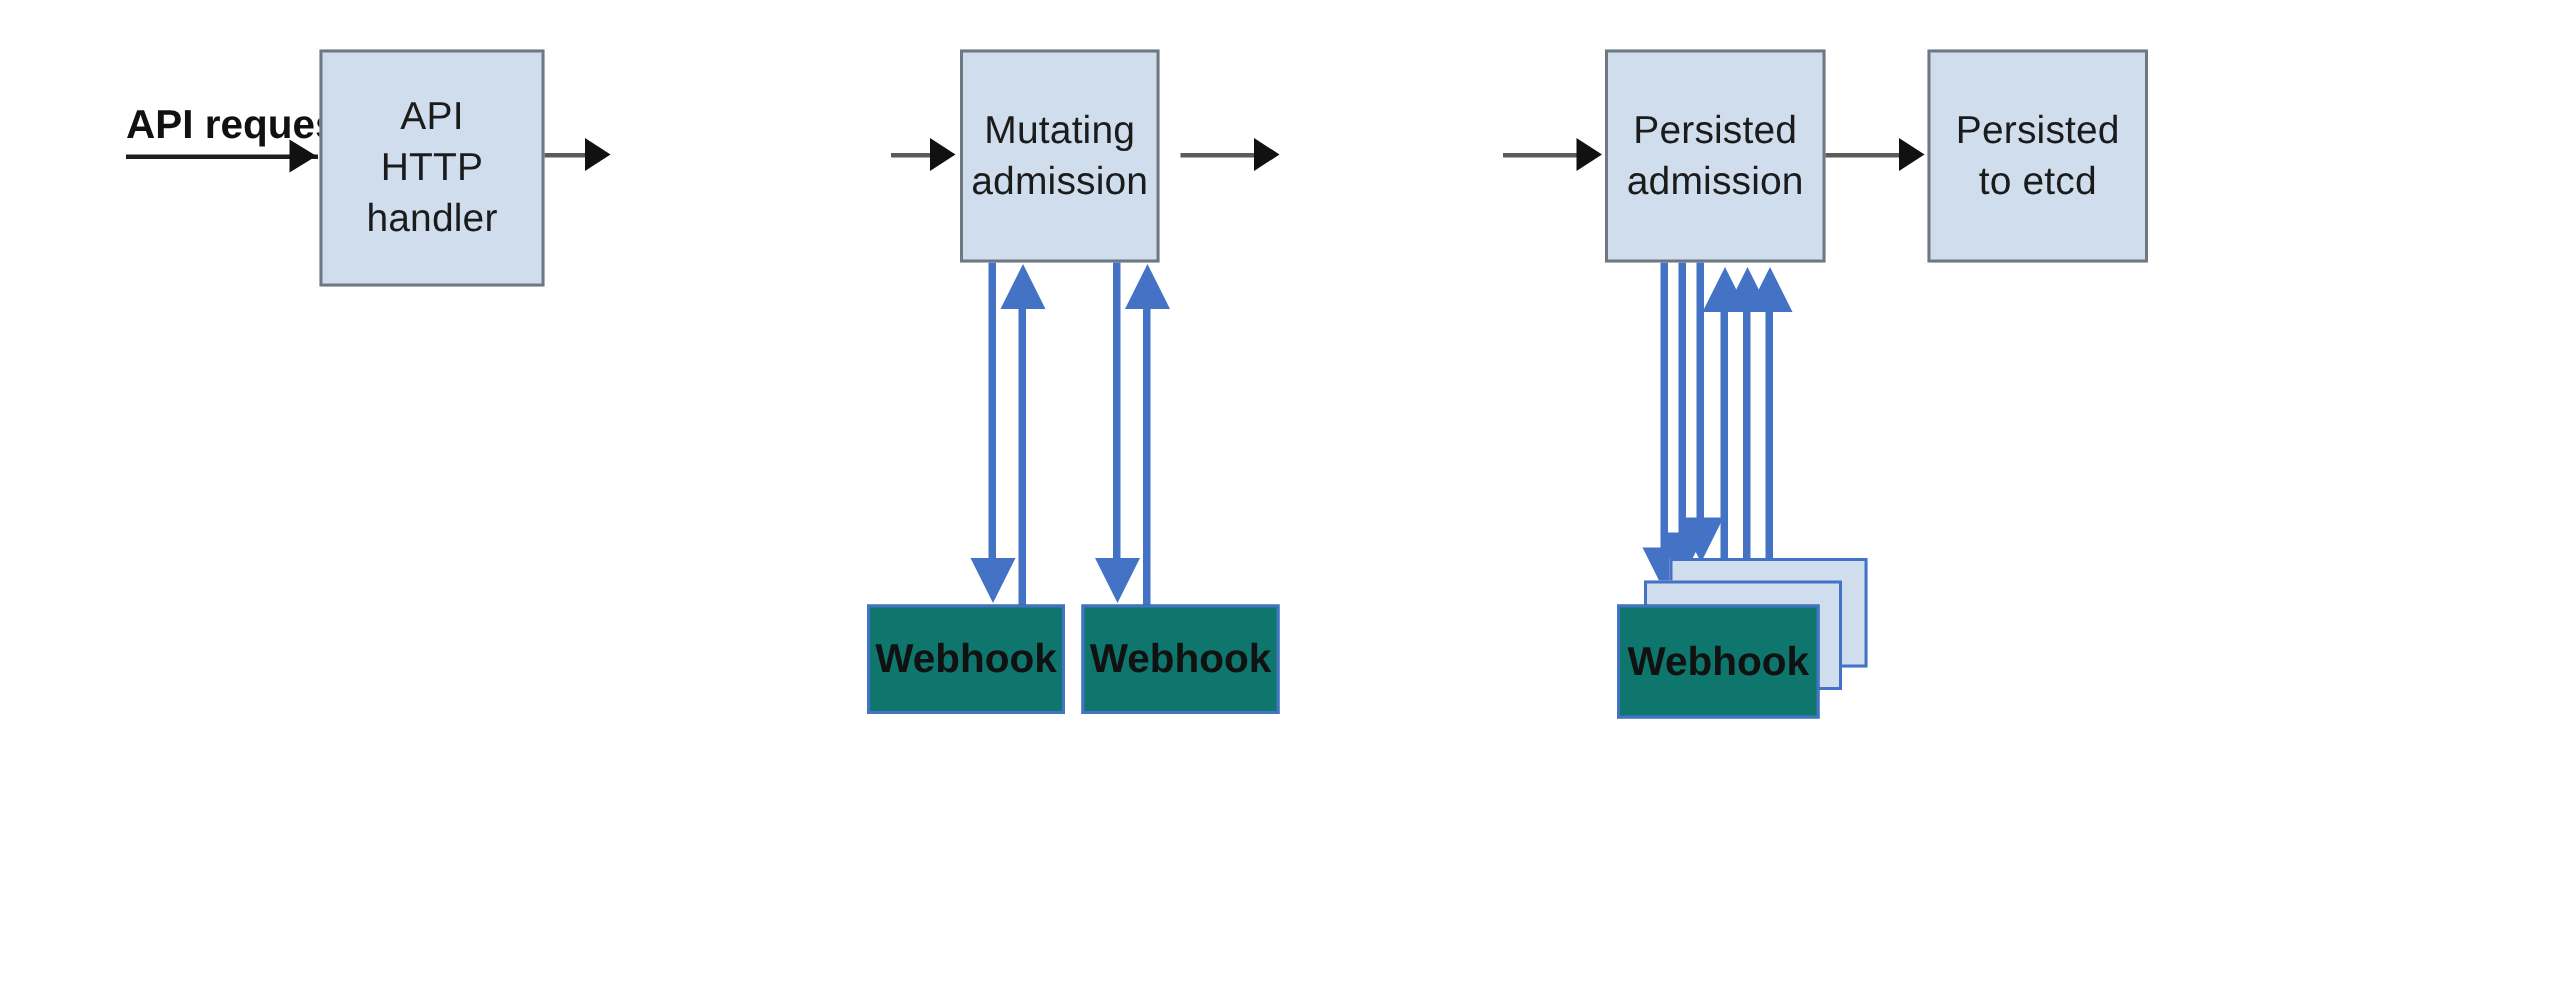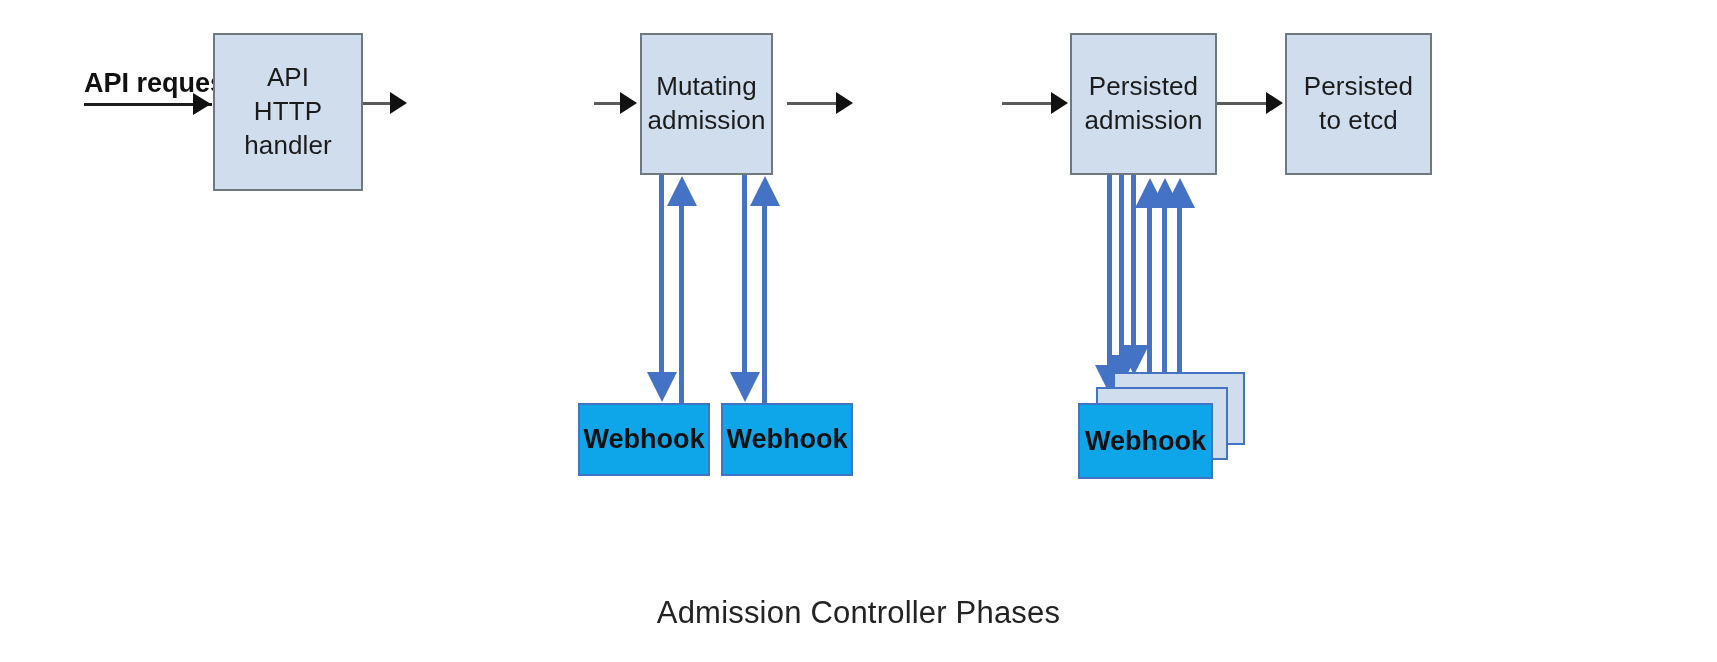--- a/index.html
+++ b/index.html
@@ -38,21 +38,21 @@
     font-size: 26px;
     font-family: "Liberation Sans", sans-serif;
     white-space: pre-line;
     letter-spacing: 0.1px;
   }
 
   
   .webhook-box {
     position: absolute;
     box-sizing: border-box;
-    background: #0ea5e9;
+    background: #0f766e;
     border: 2px solid #4472c4;
     display: flex;
     align-items: center;
     justify-content: center;
     text-align: center;
     color: #111111;
     font-size: 27px;
     font-weight: bold;
     font-family: "Liberation Sans", sans-serif;
   }
@@ -203,15 +203,14 @@
   <div class="vline" style="left:1177px; top:190px; height:205px;"></div>
 
   <div class="vhead-up" style="left:1135px; top:178px;"></div>
   <div class="vhead-up" style="left:1150px; top:178px;"></div>
   <div class="vhead-up" style="left:1165px; top:178px;"></div>
 
   <div class="webhook-ghost" style="left:1113px; top:372px; width:132px; height:73px;"></div>
   <div class="webhook-ghost" style="left:1096px; top:387px; width:132px; height:73px;"></div>
   <div class="webhook-box" style="left:1078px; top:403px; width:135px; height:76px;">Webhook</div>
 
-  <div class="caption" style="left:0; top:595px;">Admission Controller Phases</div>
 
 </div>
 
 </body></html>

